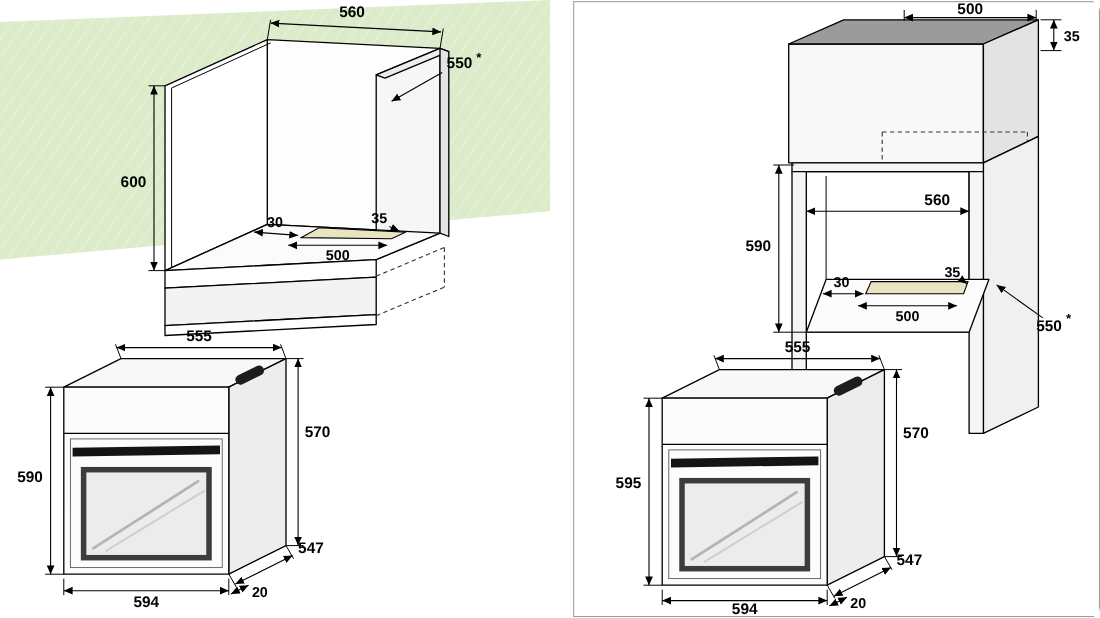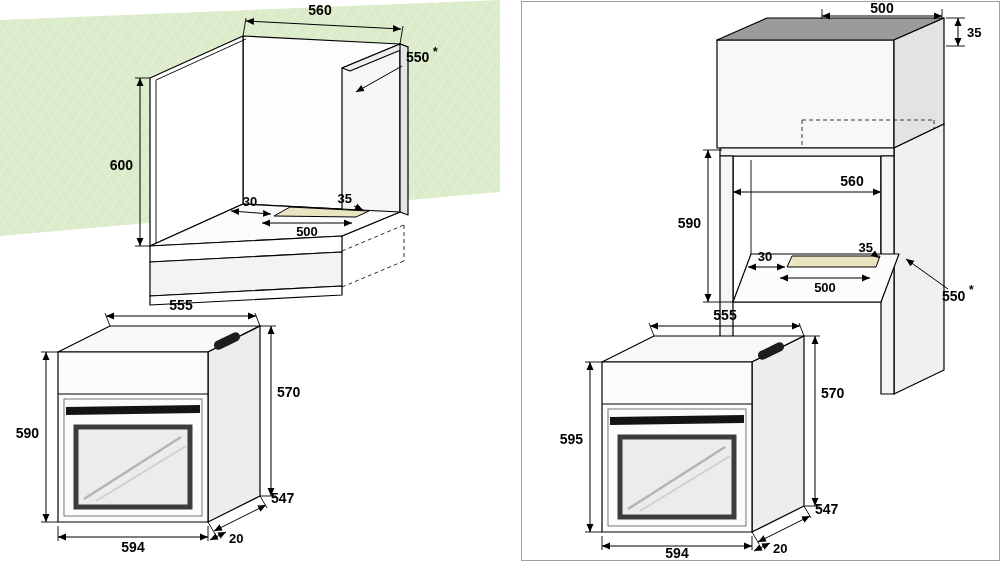--- a/index.html
+++ b/index.html
@@ -1,16 +1,16 @@
 <!DOCTYPE html>
 <html><head>
 <meta charset="utf-8">
 <style>
   html,body{margin:0;padding:0;background:#ffffff;font-family:"Liberation Sans",sans-serif;}
-  .stage{position:relative;width:1000px;height:562px;background:#ffffff;overflow:hidden;}
+  .stage{position:relative;width:1000px;height:562px;background:#ffffff;overflow:hidden;border-radius:11px;}
   .panel-left{position:absolute;left:0;top:0;width:500px;height:562px;}
   .panel-right{position:absolute;left:521px;top:1px;width:477px;height:558px;border:1px solid #9aa0a6;box-sizing:content-box;background:#ffffff;}
   svg{display:block;}
   svg text{font-family:"Liberation Sans",sans-serif;font-weight:700;font-size:14px;fill:#000;}
   svg text.sm{font-size:13px;}
   svg text.ast{font-size:12px;}
   .pg{stroke:#000;stroke-width:1.2;stroke-linejoin:round;}
   .ln{stroke:#000;stroke-width:1.2;fill:none;}
   .thin{stroke:#000;stroke-width:0.9;fill:none;}
   .dim{stroke:#000;stroke-width:1;fill:none;}

